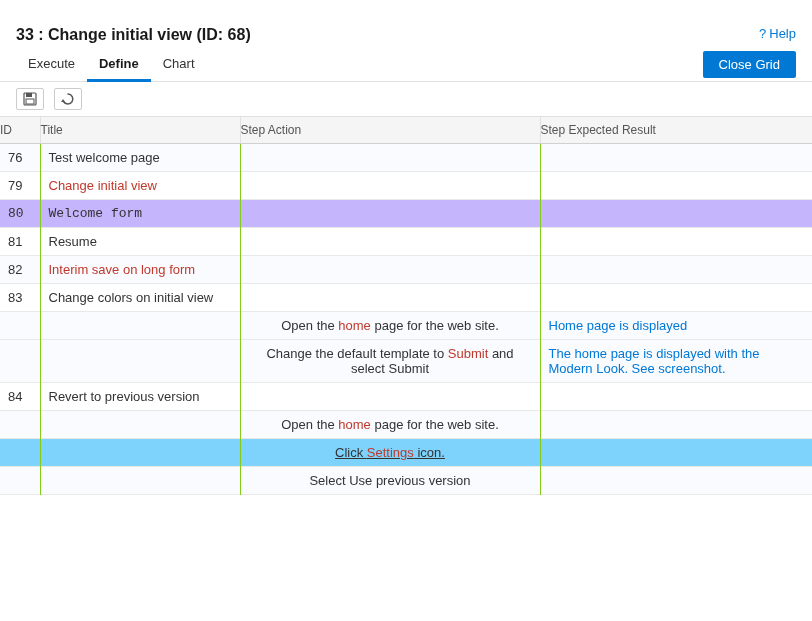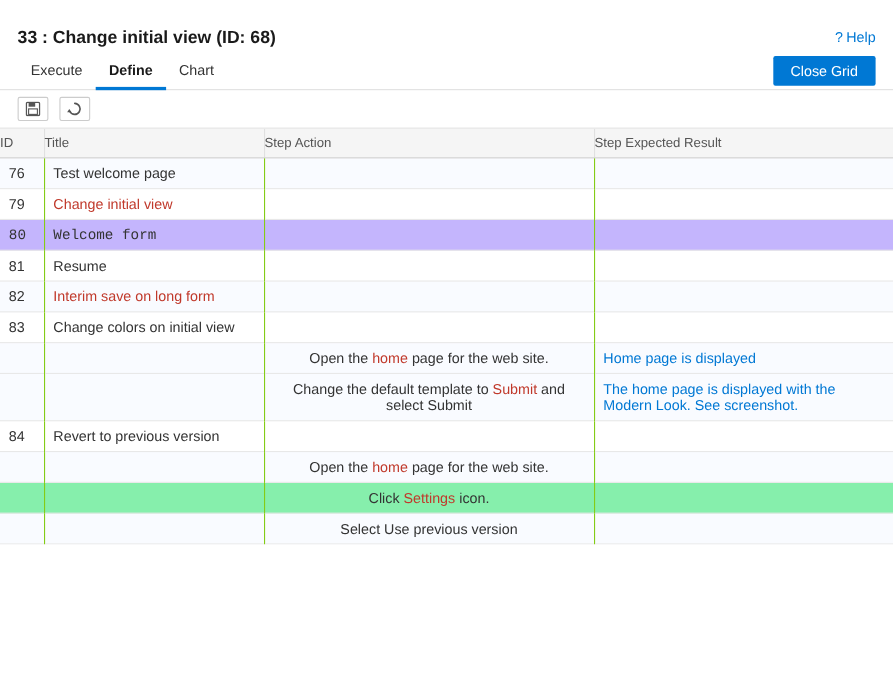--- a/index.html
+++ b/index.html
@@ -150,21 +150,21 @@
           <td class="title-cell">Revert to previous version</td>
           <td class="action-text"></td>
           <td class="expected-text"></td>
         </tr>
         <tr style="background: rgb(249, 251, 255);">
           <td class="id-cell"></td>
           <td class="title-cell"></td>
           <td class="action-text">Open the <span style="color:#c0392b">home</span> page for the web site.</td>
           <td class="expected-text"></td>
         </tr>
-        <tr style="background: #86efac;">
+        <tr style="background: #7dd3fc; text-decoration: underline;">
           <td class="id-cell"></td>
           <td class="title-cell"></td>
           <td class="action-text">Click <span style="color:#c0392b">Settings</span> icon.</td>
           <td class="expected-text"></td>
         </tr>
         <tr style="background: rgb(249, 251, 255);">
           <td class="id-cell"></td>
           <td class="title-cell"></td>
           <td class="action-text">Select Use previous version</td>
           <td class="expected-text"></td>

